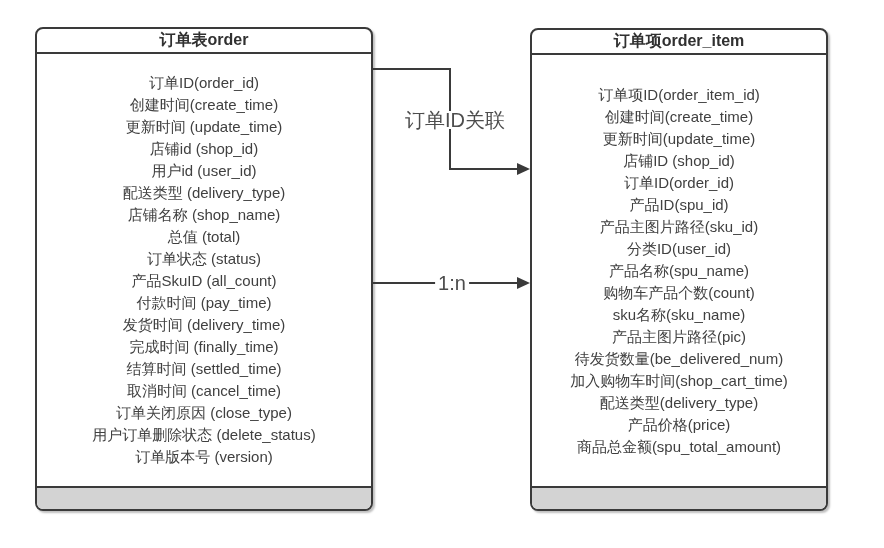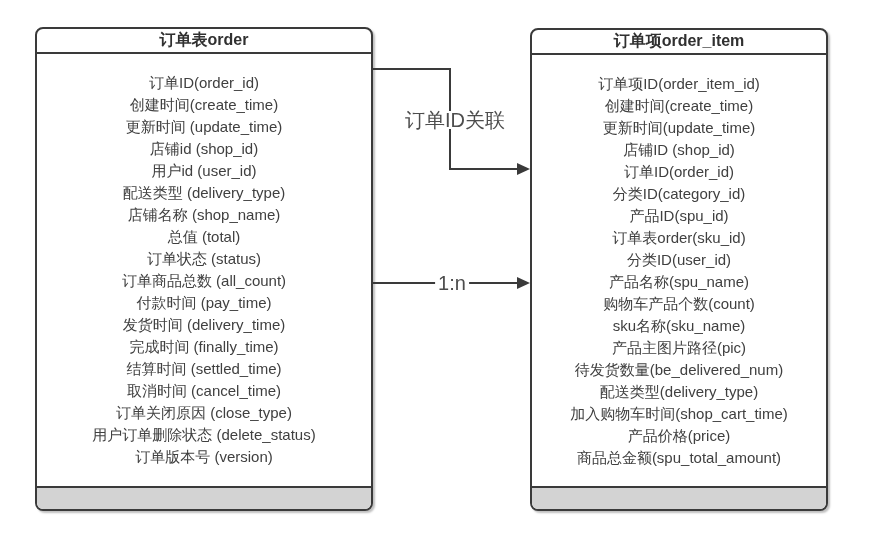--- a/index.html
+++ b/index.html
@@ -113,21 +113,21 @@
     <div class="entity-body">
         <div class="field">订单ID(order_id)</div>
         <div class="field">创建时间(create_time)</div>
         <div class="field">更新时间 (update_time)</div>
         <div class="field">店铺id (shop_id)</div>
         <div class="field">用户id (user_id)</div>
         <div class="field">配送类型 (delivery_type)</div>
         <div class="field">店铺名称 (shop_name)</div>
         <div class="field">总值 (total)</div>
         <div class="field">订单状态 (status)</div>
-        <div class="field">订单商品总数 (all_count)</div>
+        <div class="field">产品SkuID (all_count)</div>
         <div class="field">付款时间 (pay_time)</div>
         <div class="field">发货时间 (delivery_time)</div>
         <div class="field">完成时间 (finally_time)</div>
         <div class="field">结算时间 (settled_time)</div>
         <div class="field">取消时间 (cancel_time)</div>
         <div class="field">订单关闭原因 (close_type)</div>
         <div class="field">用户订单删除状态 (delete_status)</div>
         <div class="field">订单版本号 (version)</div>
       </div>
     <div class="entity-footer"></div>
@@ -136,31 +136,30 @@
   <div class="entity entity-right">
     <div class="entity-header">
       <span>订单项order_item</span>
     </div>
     <div class="entity-body">
         <div class="field">订单项ID(order_item_id)</div>
         <div class="field">创建时间(create_time)</div>
         <div class="field">更新时间(update_time)</div>
         <div class="field">店铺ID (shop_id)</div>
         <div class="field">订单ID(order_id)</div>
-        <div class="field">分类ID(category_id)</div>
         <div class="field">产品ID(spu_id)</div>
-        <div class="field">订单表order(sku_id)</div>
+        <div class="field">产品主图片路径(sku_id)</div>
         <div class="field">分类ID(user_id)</div>
         <div class="field">产品名称(spu_name)</div>
         <div class="field">购物车产品个数(count)</div>
         <div class="field">sku名称(sku_name)</div>
         <div class="field">产品主图片路径(pic)</div>
         <div class="field">待发货数量(be_delivered_num)</div>
+        <div class="field">加入购物车时间(shop_cart_time)</div>
         <div class="field">配送类型(delivery_type)</div>
-        <div class="field">加入购物车时间(shop_cart_time)</div>
         <div class="field">产品价格(price)</div>
         <div class="field">商品总金额(spu_total_amount)</div>
       </div>
     <div class="entity-footer"></div>
   </div>
 
   <div>
     <div class="seg seg-h c1-a"></div>
     <div class="seg seg-v c1-b"></div>
     <div class="seg seg-h c1-c"></div>

